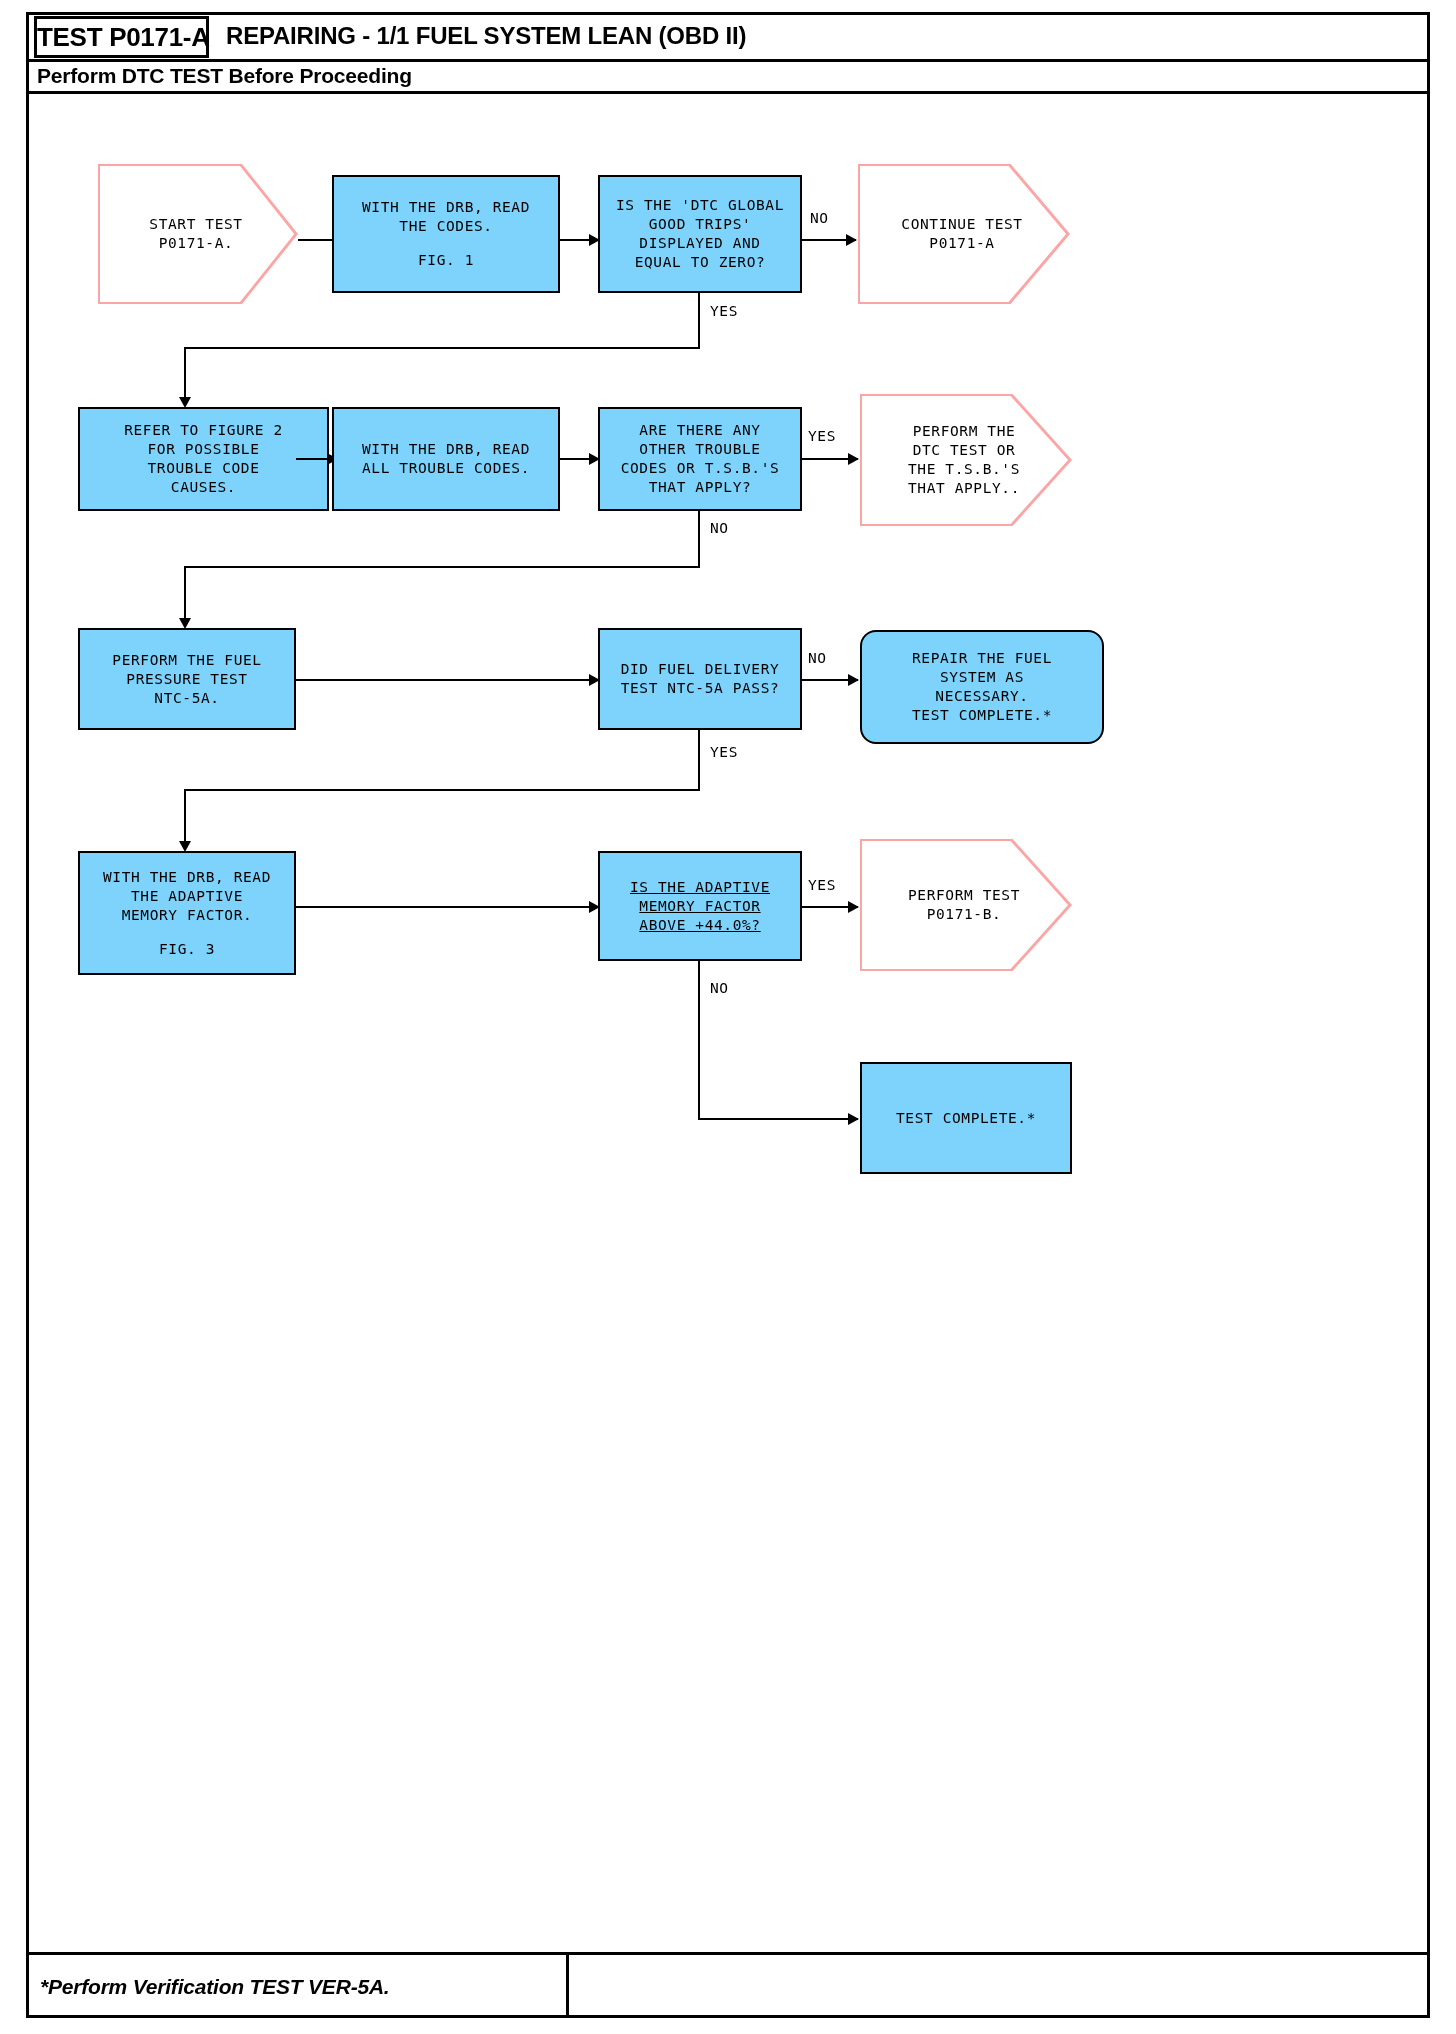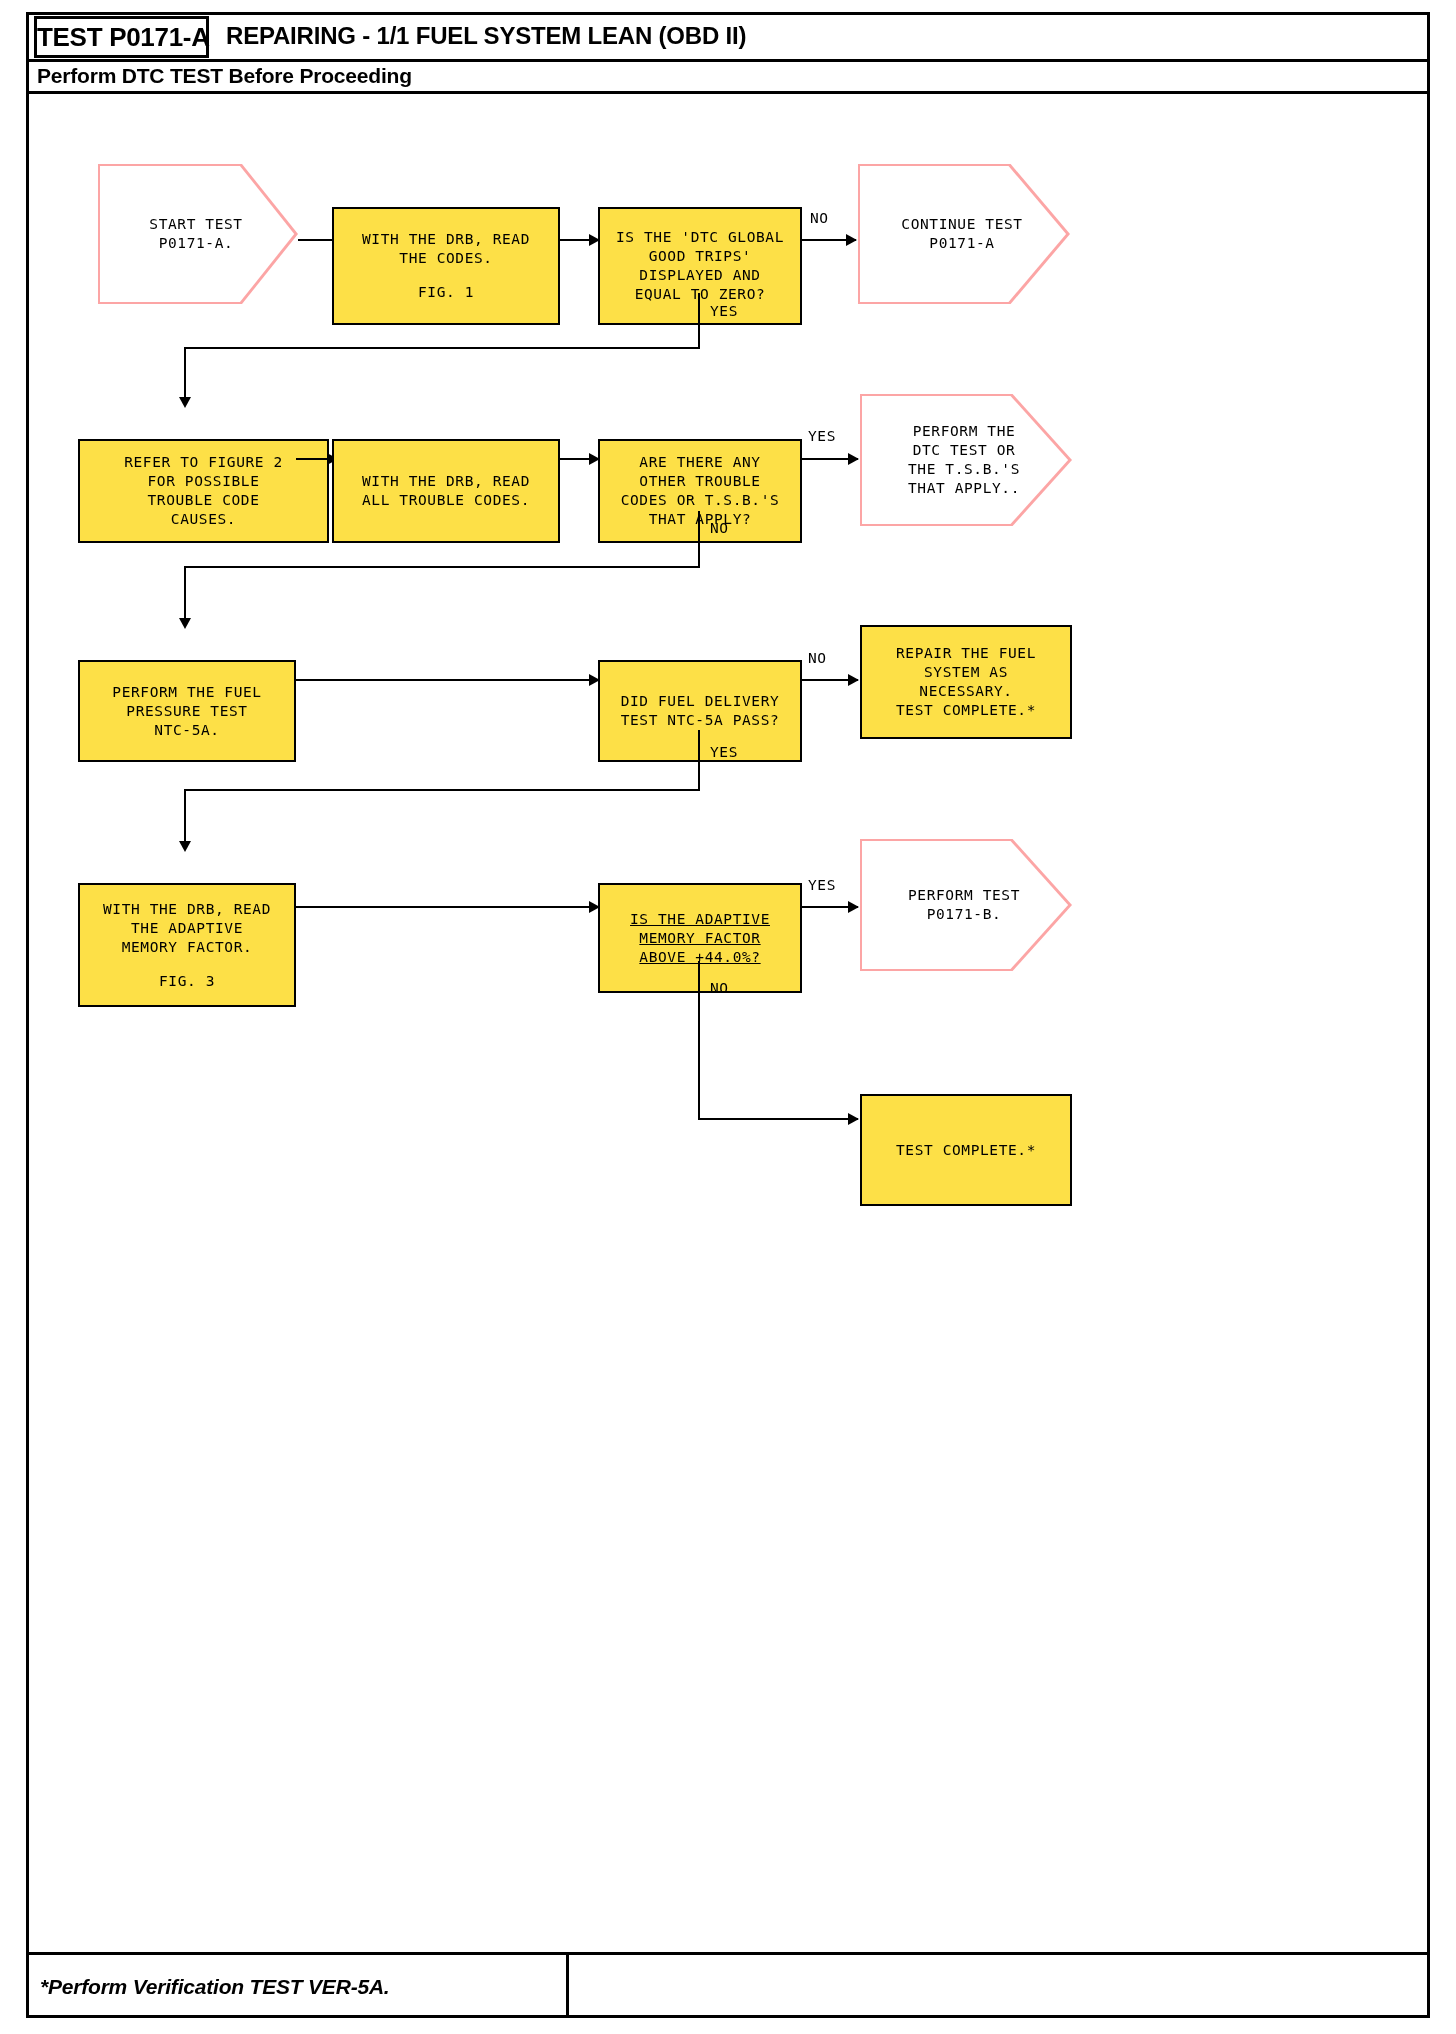--- a/index.html
+++ b/index.html
@@ -105,22 +105,21 @@
     letter-spacing: 0.6px;
     text-align: center;
     display: flex;
     flex-direction: column;
     align-items: center;
     justify-content: center;
     white-space: pre-line;
   }
   .node.rect {
     border: 2px solid #000;
-    background: #fde047;
-    margin-top: 32px;
+    background: #7dd3fc;
   }
   .node .line { display: block; }
   .node .gap { display: block; height: 15px; }
 
   
   .node.arrowbox {
     background: #fca5a5;
     clip-path: polygon(
       0 0, 72% 0, 72% -0%, 100% 50%, 72% 100%, 0 100%
     );
@@ -323,21 +322,21 @@
 
     <div class="node rect" style="left:572px; top:534px; width:204px; height:102px;">
       <span class="line">DID FUEL DELIVERY
 TEST NTC-5A PASS?</span>
     </div>
 
     <div class="hline" style="left:776px; top:585px; width:56px;"></div>
     <div class="arrowhead-r" style="left:822px; top:580px;"></div>
     <div class="edge-label" style="left:782px; top:556px;">NO</div>
 
-    <div class="node rect" style="left:834px; top:499px; width:212px; height:114px;">
+    <div class="node rect" style="left:834px; top:536px; width:244px; height:114px;border-radius:16px;">
       <span class="line">REPAIR THE FUEL
 SYSTEM AS
 NECESSARY.
 TEST COMPLETE.*</span>
     </div>
 
     <div class="vline" style="left:672px; top:636px; width:2px; height:61px;"></div>
     <div class="edge-label" style="left:684px; top:650px;">YES</div>
     <div class="hline" style="left:158px; top:695px; width:516px;"></div>
     <div class="vline" style="left:158px; top:695px; height:60px;"></div>

